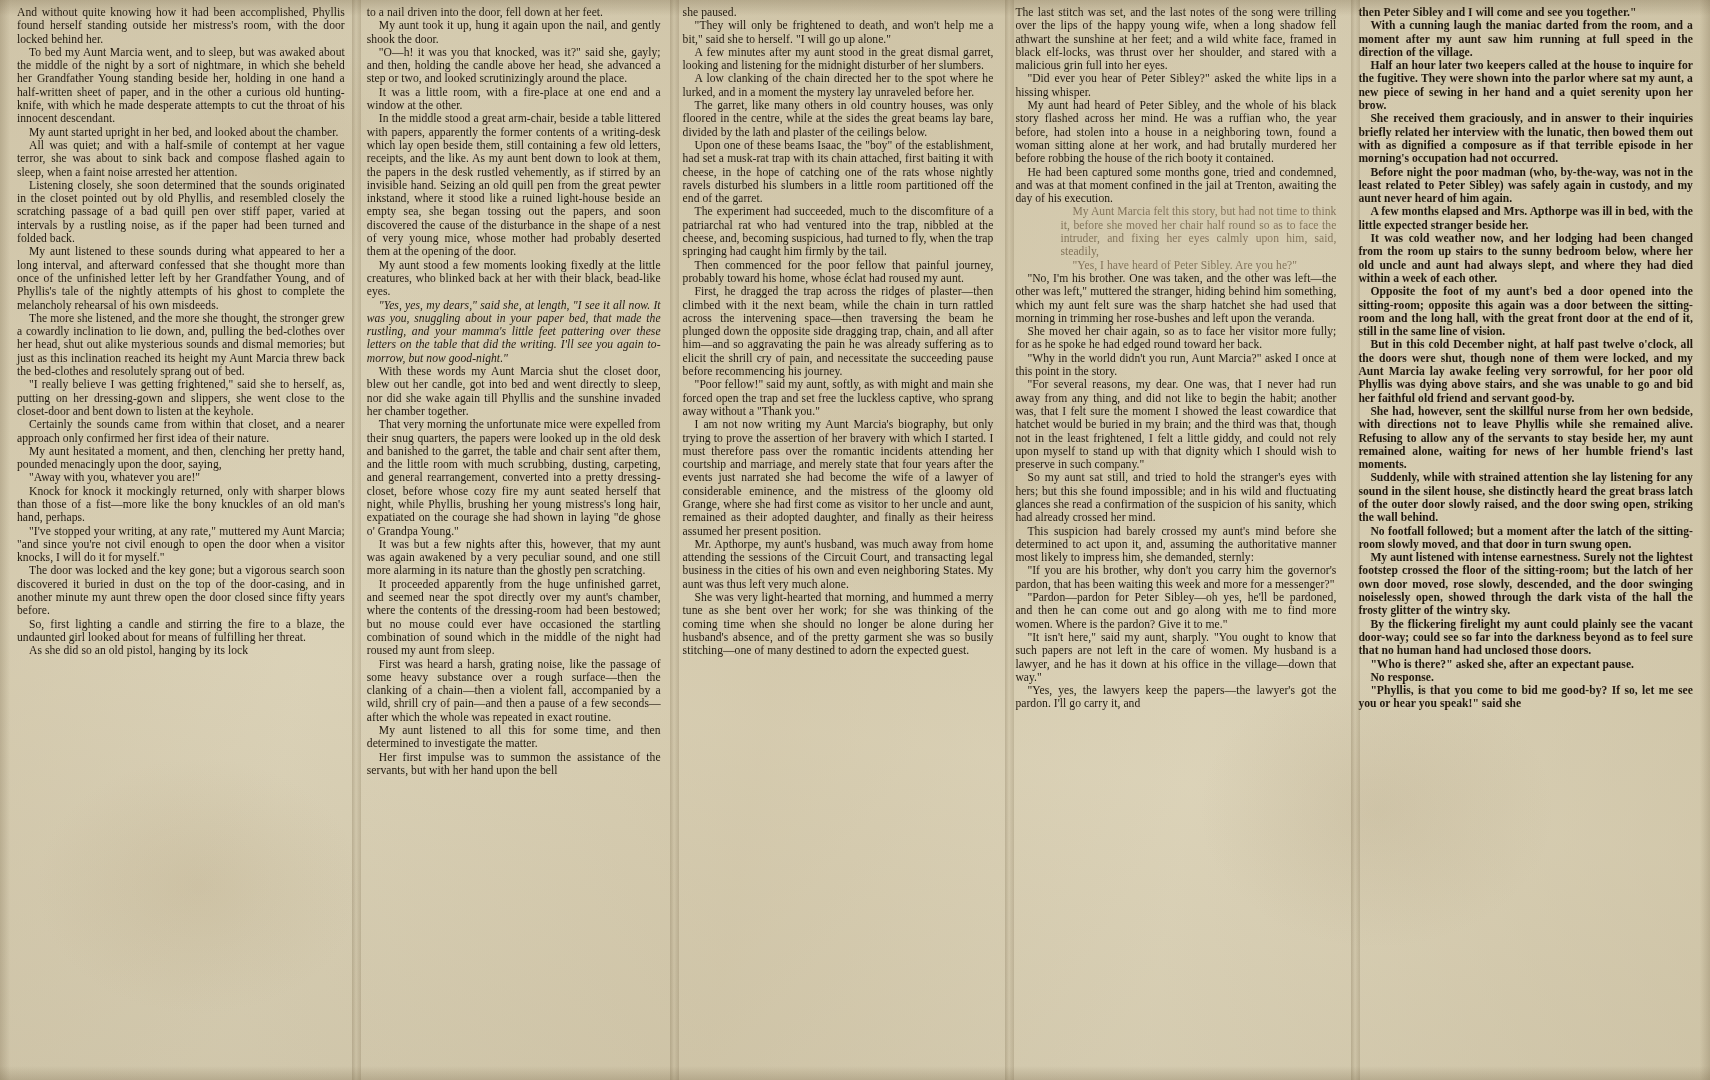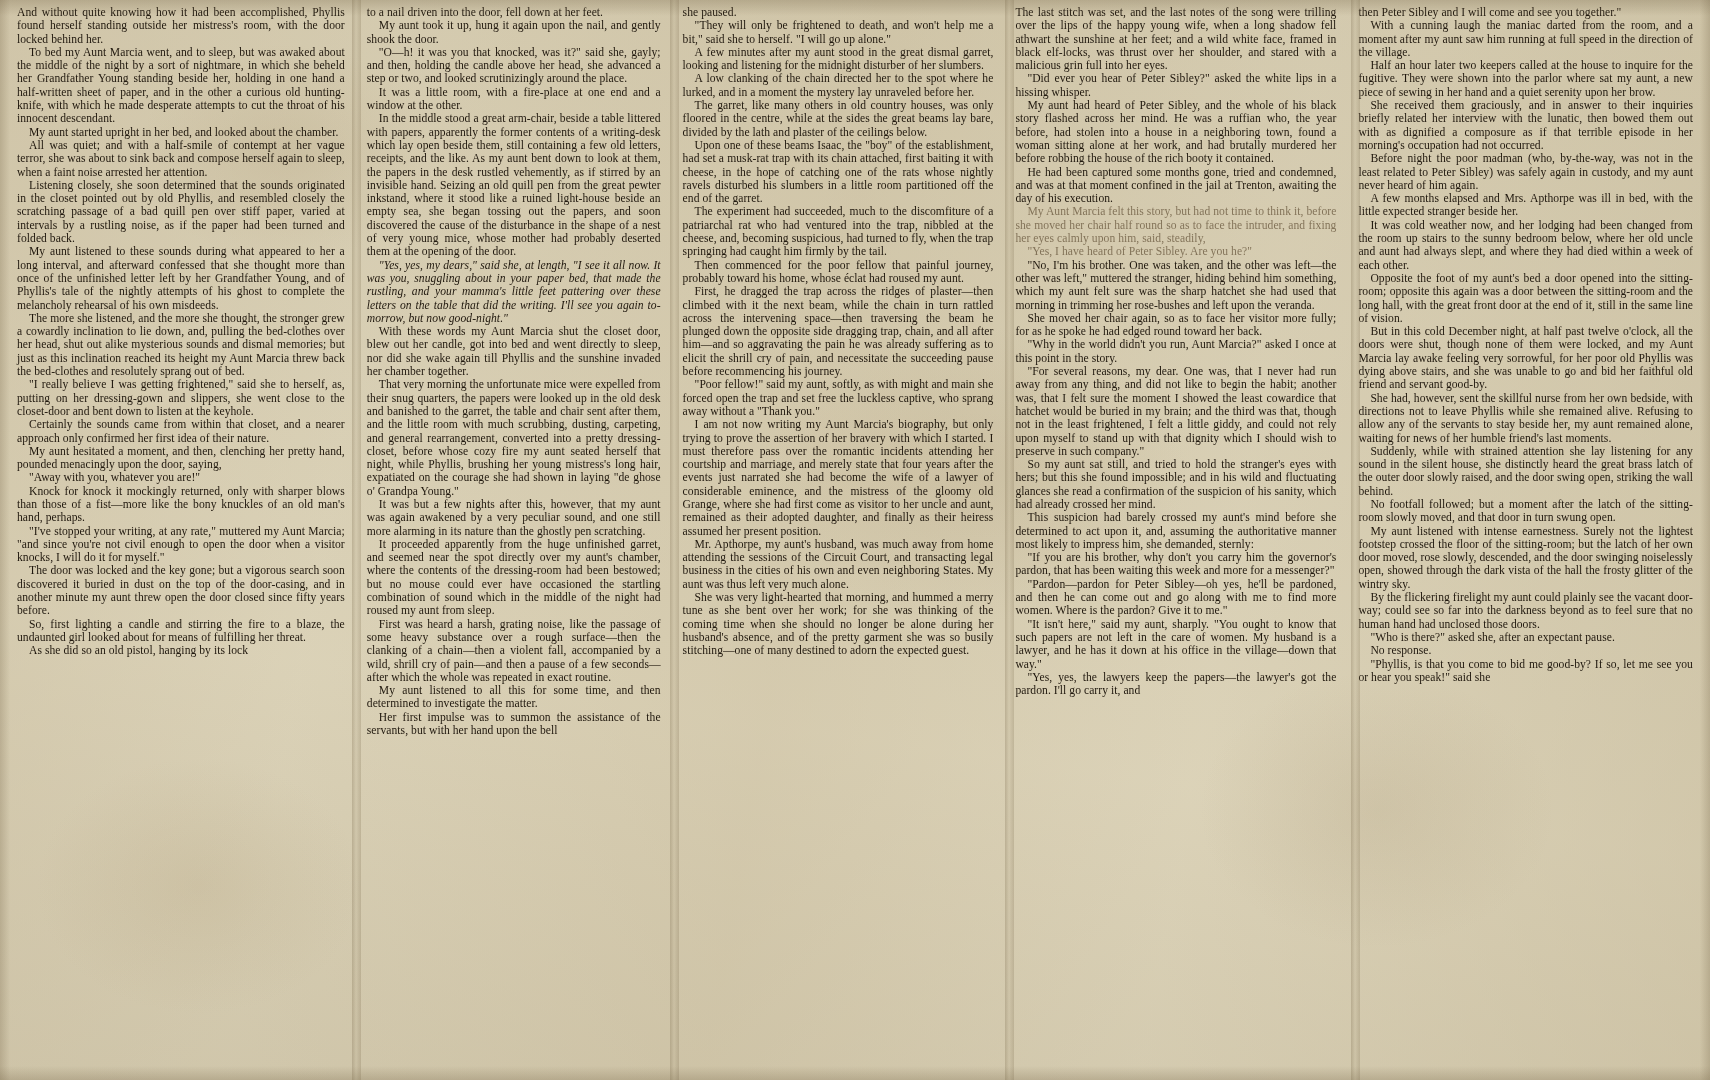--- a/index.html
+++ b/index.html
@@ -39,21 +39,21 @@
     font-size: 11.6px;
     line-height: 13.3px;
     letter-spacing: 0.05px;
     -webkit-font-smoothing: antialiased;
   }
   
   .col-1 { width: 20.6%; }
   .col-2 { width: 18.6%; }
   .col-3 { width: 19.6%; }
   .col-4 { width: 20.2%; }
-  .col-5 { width: 21.0%; }
+  .col-5 { width: 21.0%; font-weight: bold; }
 
   .col-divider {
     position: absolute;
     top: 0;
     bottom: 0;
     width: 9px;
     background: linear-gradient(90deg, rgba(120,104,74,0.30), rgba(150,134,102,0.08) 45%, rgba(120,104,74,0.26));
     pointer-events: none;
   }
   .d1 { left: 20.6%; }
@@ -65,20 +65,21 @@
     margin: 0 0 0 0;
     text-indent: 12px;
     hyphens: auto;
   }
   p.noindent { text-indent: 0; }
 
   .italic-line { font-style: italic; }
   .faded {
     color: #6b5a40;
     opacity: 0.78;
+    padding-left: 45px;
   }
 
   
   .stain {
     position: absolute;
     border-radius: 50%;
     pointer-events: none;
   }
   .s1 { left: 8%;  top: 4%;  width: 300px; height: 220px; background: radial-gradient(ellipse at center, rgba(168,148,110,0.20), rgba(168,148,110,0) 70%); }
   .s2 { left: 45%; top: 30%; width: 420px; height: 300px; background: radial-gradient(ellipse at center, rgba(160,140,102,0.17), rgba(160,140,102,0) 70%); }
@@ -112,41 +113,42 @@
 
   <div class="stain s1"></div>
   <div class="stain s2"></div>
   <div class="stain s3"></div>
   <div class="stain s4"></div>
 
   <div class="column col-1">
     <p class="noindent">And without quite knowing how it had been accomplished, Phyllis found herself standing outside her mistress's room, with the door locked behind her.</p>
     <p>To bed my Aunt Marcia went, and to sleep, but was awaked about the middle of the night by a sort of nightmare, in which she beheld her Grandfather Young standing beside her, holding in one hand a half-written sheet of paper, and in the other a curious old hunting-knife, with which he made desperate attempts to cut the throat of his innocent descendant.</p>
     <p>My aunt started upright in her bed, and looked about the chamber.</p>
-    <p>All was quiet; and with a half-smile of contempt at her vague terror, she was about to sink back and compose herself again to sleep, when a faint noise arrested her attention.</p>
+    <p>All was quiet; and with a half-smile of contempt at her vague terror, she was about to sink back and compose flashed again to sleep, when a faint noise arrested her attention.</p>
     <p>Listening closely, she soon determined that the sounds originated in the closet pointed out by old Phyllis, and resembled closely the scratching passage of a bad quill pen over stiff paper, varied at intervals by a rustling noise, as if the paper had been turned and folded back.</p>
     <p>My aunt listened to these sounds during what appeared to her a long interval, and afterward confessed that she thought more than once of the unfinished letter left by her Grandfather Young, and of Phyllis's tale of the nightly attempts of his ghost to complete the melancholy rehearsal of his own misdeeds.</p>
     <p>The more she listened, and the more she thought, the stronger grew a cowardly inclination to lie down, and, pulling the bed-clothes over her head, shut out alike mysterious sounds and dismal memories; but just as this inclination reached its height my Aunt Marcia threw back the bed-clothes and resolutely sprang out of bed.</p>
     <p>"I really believe I was getting frightened," said she to herself, as, putting on her dressing-gown and slippers, she went close to the closet-door and bent down to listen at the keyhole.</p>
     <p>Certainly the sounds came from within that closet, and a nearer approach only confirmed her first idea of their nature.</p>
     <p>My aunt hesitated a moment, and then, clenching her pretty hand, pounded menacingly upon the door, saying,</p>
     <p>"Away with you, whatever you are!"</p>
     <p>Knock for knock it mockingly returned, only with sharper blows than those of a fist—more like the bony knuckles of an old man's hand, perhaps.</p>
     <p>"I've stopped your writing, at any rate," muttered my Aunt Marcia; "and since you're not civil enough to open the door when a visitor knocks, I will do it for myself."</p>
     <p>The door was locked and the key gone; but a vigorous search soon discovered it buried in dust on the top of the door-casing, and in another minute my aunt threw open the door closed since fifty years before.</p>
     <p>So, first lighting a candle and stirring the fire to a blaze, the undaunted girl looked about for means of fulfilling her threat.</p>
     <p>As she did so an old pistol, hanging by its lock</p>
   </div>
 
   <div class="column col-2">
     <p class="noindent">to a nail driven into the door, fell down at her feet.</p>
     <p>My aunt took it up, hung it again upon the nail, and gently shook the door.</p>
     <p>"O—h! it was you that knocked, was it?" said she, gayly; and then, holding the candle above her head, she advanced a step or two, and looked scrutinizingly around the place.</p>
     <p>It was a little room, with a fire-place at one end and a window at the other.</p>
     <p>In the middle stood a great arm-chair, beside a table littered with papers, apparently the former contents of a writing-desk which lay open beside them, still containing a few old letters, receipts, and the like. As my aunt bent down to look at them, the papers in the desk rustled vehemently, as if stirred by an invisible hand. Seizing an old quill pen from the great pewter inkstand, where it stood like a ruined light-house beside an empty sea, she began tossing out the papers, and soon discovered the cause of the disturbance in the shape of a nest of very young mice, whose mother had probably deserted them at the opening of the door.</p>
+    <p>My aunt stood a few moments looking fixedly at the little creatures, who blinked back at her with their black, bead-like eyes.</p>
     <p class="italic-line">"Yes, yes, my dears," said she, at length, "I see it all now. It was you, snuggling about in your paper bed, that made the rustling, and your mamma's little feet pattering over these letters on the table that did the writing. I'll see you again to-morrow, but now good-night."</p>
     <p>With these words my Aunt Marcia shut the closet door, blew out her candle, got into bed and went directly to sleep, nor did she wake again till Phyllis and the sunshine invaded her chamber together.</p>
     <p>That very morning the unfortunate mice were expelled from their snug quarters, the papers were looked up in the old desk and banished to the garret, the table and chair sent after them, and the little room with much scrubbing, dusting, carpeting, and general rearrangement, converted into a pretty dressing-closet, before whose cozy fire my aunt seated herself that night, while Phyllis, brushing her young mistress's long hair, expatiated on the courage she had shown in laying "de ghose o' Grandpa Young."</p>
     <p>It was but a few nights after this, however, that my aunt was again awakened by a very peculiar sound, and one still more alarming in its nature than the ghostly pen scratching.</p>
     <p>It proceeded apparently from the huge unfinished garret, and seemed near the spot directly over my aunt's chamber, where the contents of the dressing-room had been bestowed; but no mouse could ever have occasioned the startling combination of sound which in the middle of the night had roused my aunt from sleep.</p>
     <p>First was heard a harsh, grating noise, like the passage of some heavy substance over a rough surface—then the clanking of a chain—then a violent fall, accompanied by a wild, shrill cry of pain—and then a pause of a few seconds—after which the whole was repeated in exact routine.</p>
     <p>My aunt listened to all this for some time, and then determined to investigate the matter.</p>
     <p>Her first impulse was to summon the assistance of the servants, but with her hand upon the bell</p>
   </div>
 

